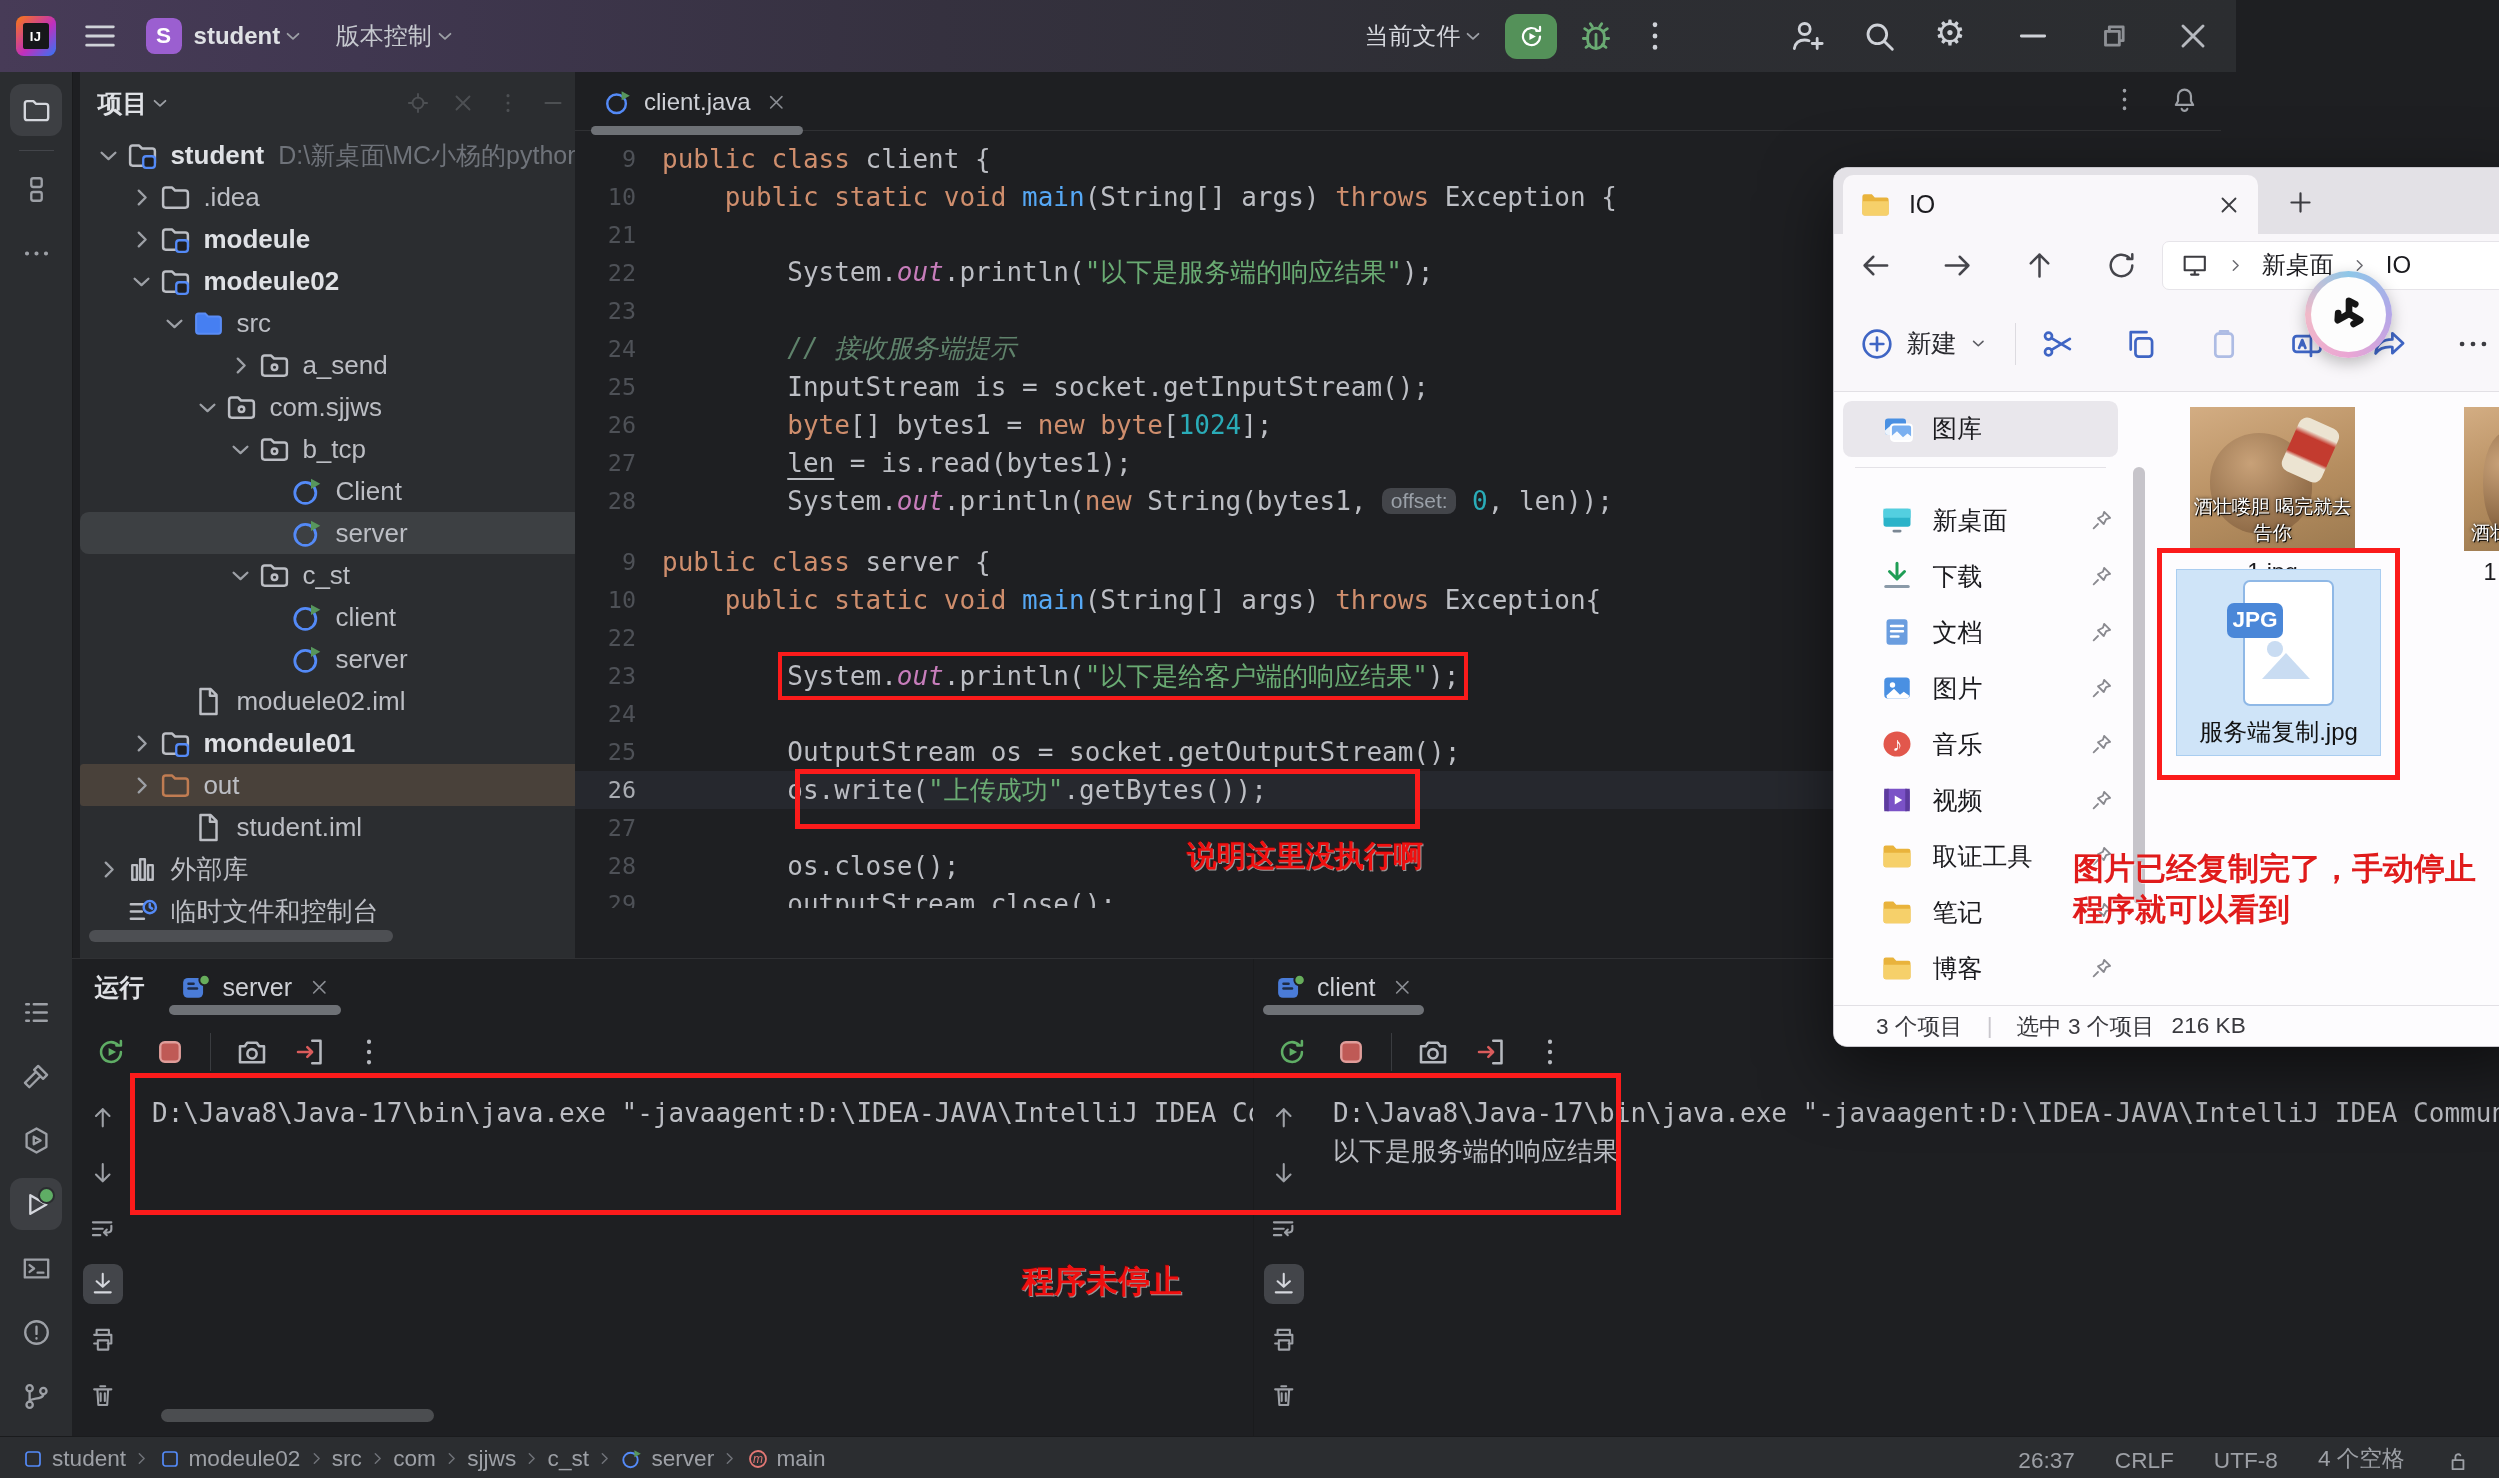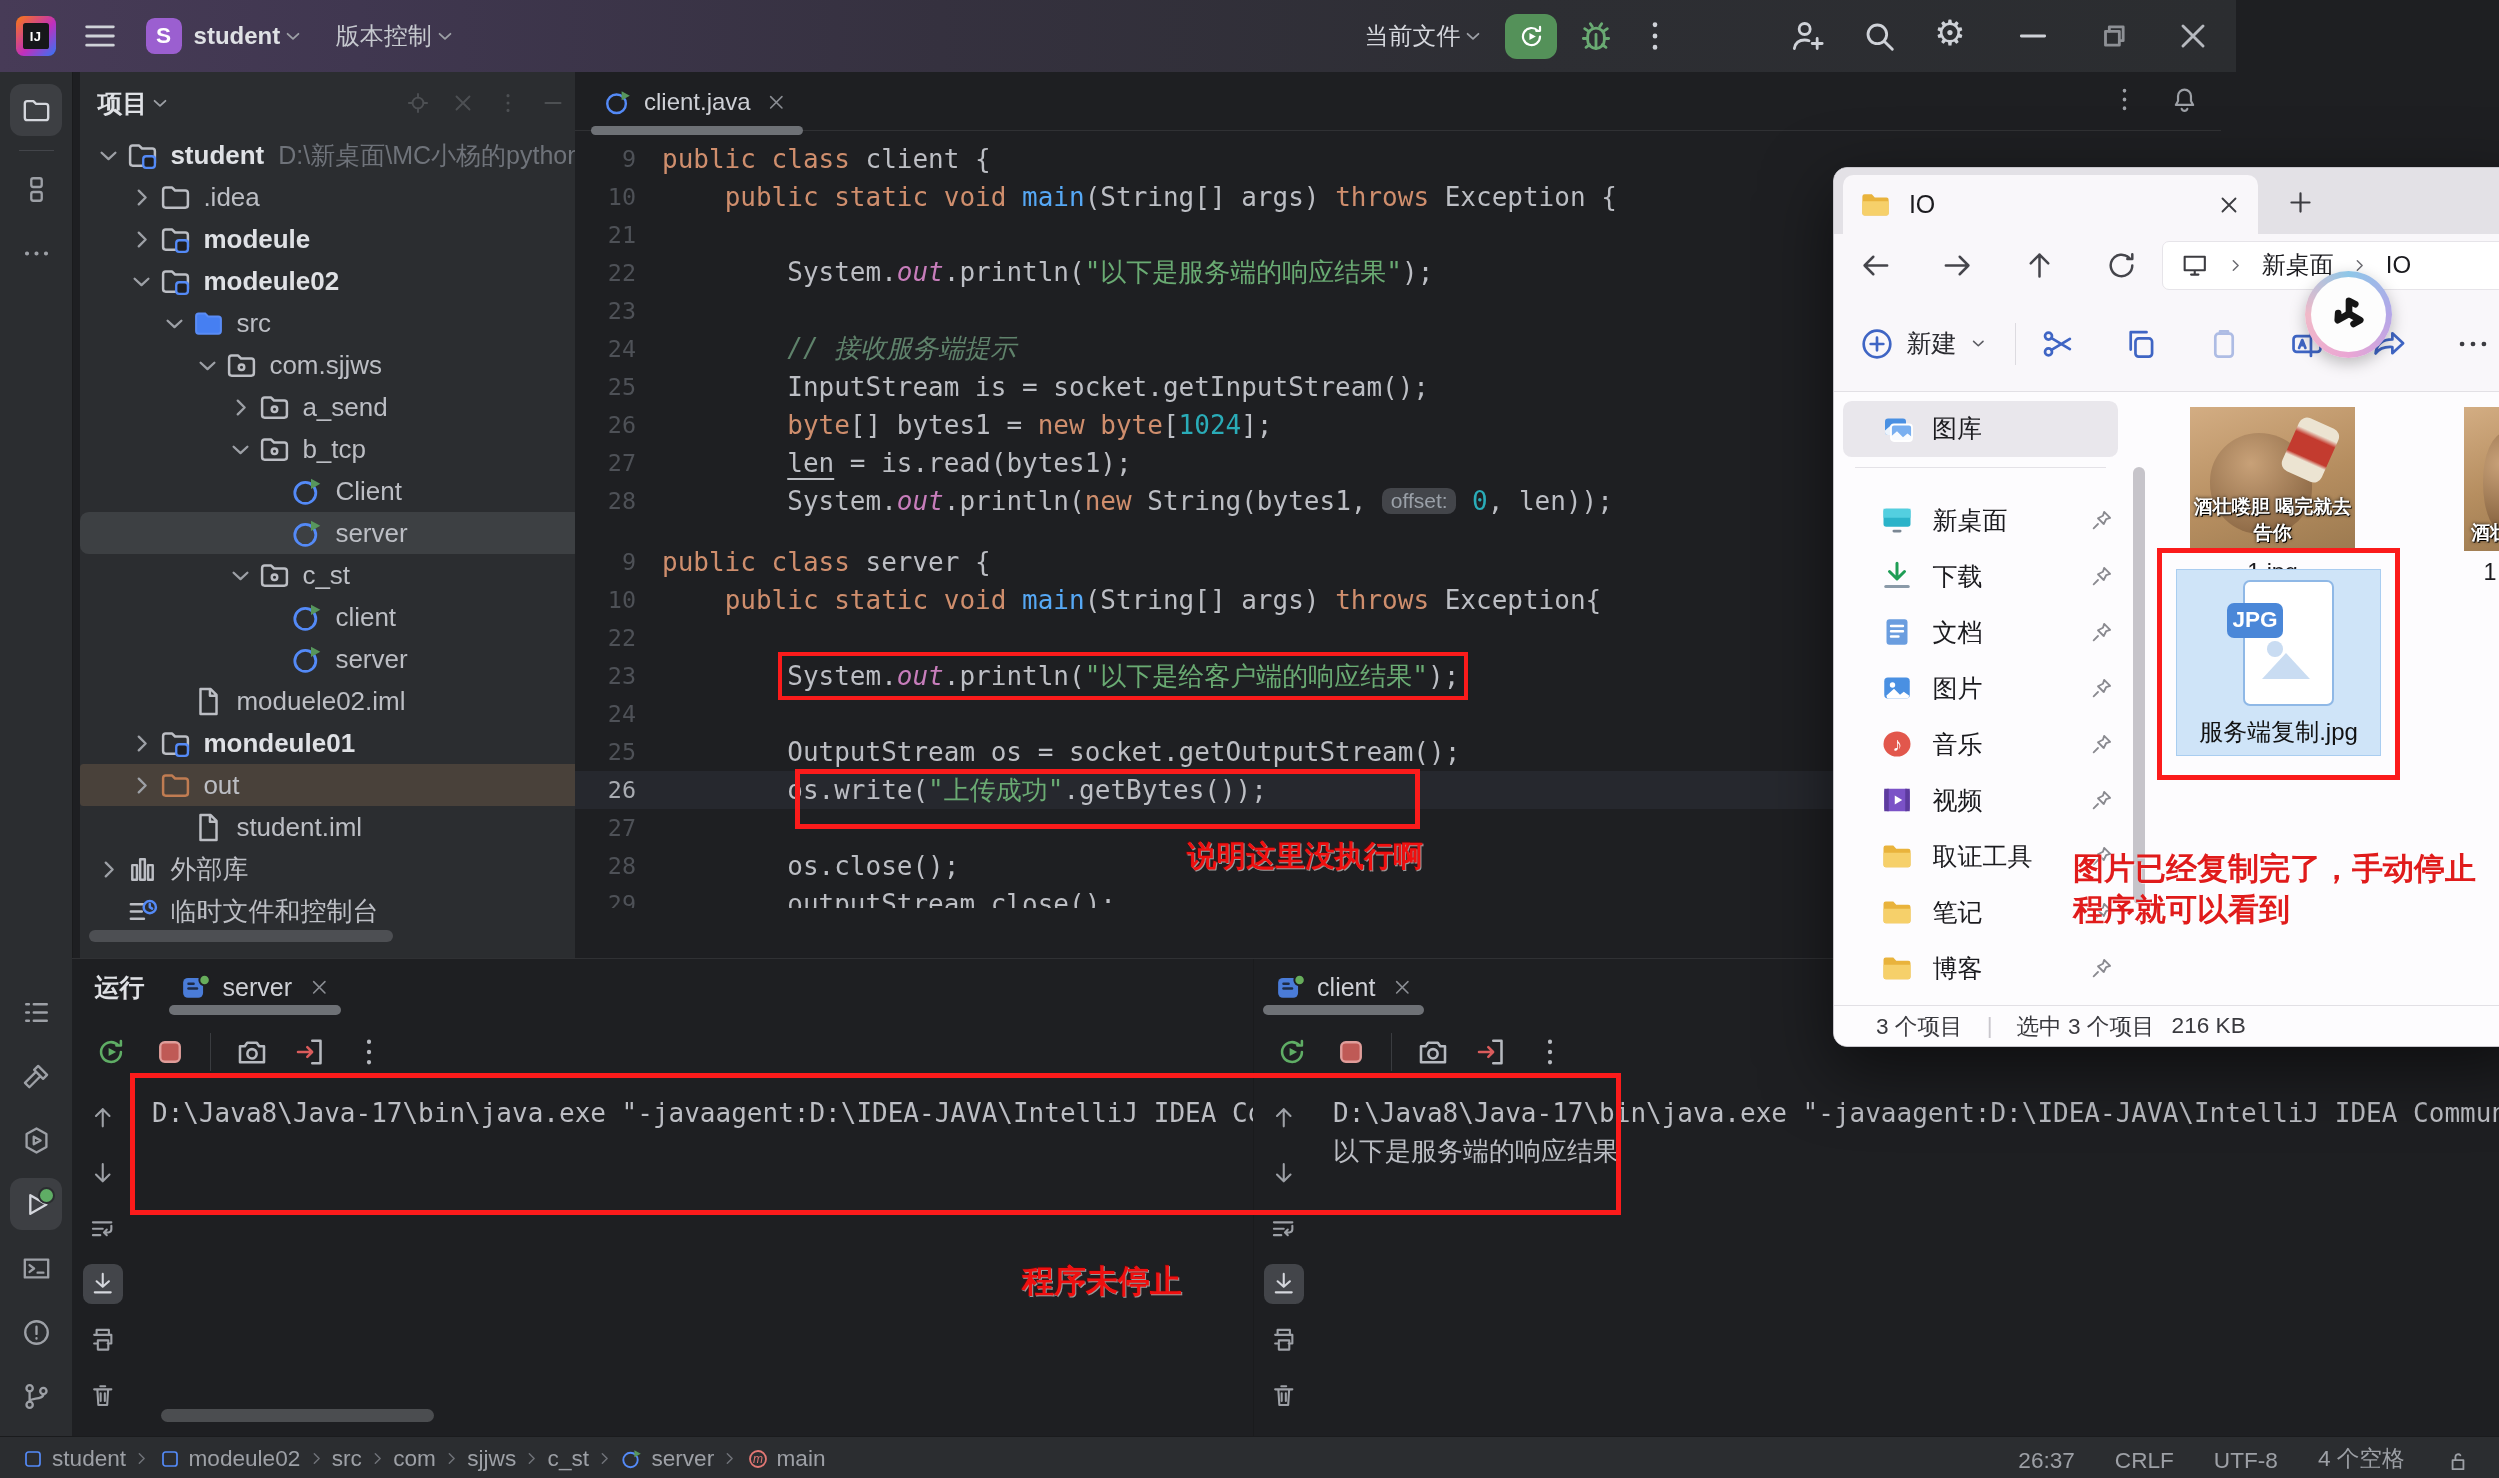--- a/index.html
+++ b/index.html
@@ -133,21 +133,21 @@
   .srow .ticon{width:36px;height:36px;margin-right:17.4px;}
   .srow .pin{width:26px;height:26px;color:#8a8a90;margin-left:auto;}
   .side-div{height:0;border-top:1.3px solid #e4e2e7;margin:10.4px 21px 24px 21px;}
   #ex-vscroll{position:absolute;left:299px;top:75px;width:12px;height:437px;background:#c6c4ca;border-radius:6px;}
   #ex-content{position:absolute;left:328px;top:0;right:0;bottom:0;}
   .thumb{position:absolute;background:linear-gradient(160deg,#d3ad83,#b68e60 55%,#9c7a50);overflow:hidden;}
   .thumb .monkey{position:absolute;left:12%;top:18%;width:62%;height:70%;border-radius:48% 52% 45% 50%;
     background:radial-gradient(circle at 40% 30%,#c8a178,#8f6b47 75%);}
   .thumb .bottle{position:absolute;right:14%;top:10%;width:26%;height:40%;border-radius:8.7px;transform:rotate(24deg);
     background:linear-gradient(#ece4d2 20%,#c33b2f 30%,#c33b2f 65%,#ece4d2 72%);}
-  .thumb .cap{position:absolute;left:0;right:0;bottom:5.2px;text-align:center;color:#fff;font-size:19px;font-weight:bold;
+  .thumb .cap{position:absolute;left:0;right:0;bottom:5.2px;text-align:center;color:#fff;font-size:19px;font-weight:normal;
     text-shadow:0 0 3.5px #000,0.9px 0.9px 0 #000;}
   .flabel{position:absolute;font-size:23.4px;color:#1b1b1f;text-align:center;}
   #ex-redbox{position:absolute;left:328px;top:398px;width:233px;height:222px;outline:5.2px solid #fb1b1b;z-index:3;}
   #ex-seltile{position:absolute;left:342px;top:413px;width:205px;height:187px;background:#cfe4f8;border:1.7px solid #a9cdf0;box-sizing:border-box;}
   #jpgicon{position:absolute;left:50px;top:10.4px;width:102px;height:122px;}
   #jpgpage{position:absolute;left:15.6px;top:0;width:87px;height:122px;background:#fff;border:2.6px solid #8fb8e6;border-radius:7px;}
   #jpgbadge{position:absolute;left:0;top:22.6px;width:56px;height:35px;background:#4a87d8;color:#fff;font-size:22.6px;font-weight:bold;
     border-radius:7px;display:flex;align-items:center;justify-content:center;}
   #jpgmt{position:absolute;left:35px;top:61px;width:49px;height:38px;}
   #jpgmt .sun{position:absolute;left:5.2px;top:0;width:15.6px;height:15.6px;border-radius:50%;background:#c9dcf2;}
@@ -434,47 +434,47 @@
               <path d="M7 10l5 4.6L17 10"></path>
             </svg>
           </span>
           <span class="ico ticon" style="position: relative;">
             <svg viewBox="0 0 24 24">
               <path d="M3.5 7A1.8 1.8 0 015.3 5.2h4.4l2 2h7A1.8 1.8 0 0120.5 9v8.2a1.8 1.8 0 01-1.8 1.8H5.3a1.8 1.8 0 01-1.8-1.8z" fill="#467ff2" stroke="#5a8cf5" stroke-width="1.4"></path>
             </svg>
           </span>
           <span>src</span>
         </div>
+        <div class="trow" style="padding-left: 144px;">
+          <span class="ico chev" style="position: relative;">
+            <svg viewBox="0 0 24 24" fill="none" stroke="currentColor" stroke-width="1.7" stroke-linecap="round" stroke-linejoin="round">
+              <path d="M10 7l5 5-5 5"></path>
+            </svg>
+          </span>
+          <span class="ico ticon" style="position: relative;">
+            <svg viewBox="0 0 24 24" fill="none" stroke="currentColor" stroke-width="1.7" stroke-linecap="round" stroke-linejoin="round">
+              <path d="M3.5 7A1.8 1.8 0 015.3 5.2h4.4l2 2h7A1.8 1.8 0 0120.5 9v8.2a1.8 1.8 0 01-1.8 1.8H5.3a1.8 1.8 0 01-1.8-1.8z"></path>
+              <circle cx="12" cy="13.2" r="1.9"></circle>
+            </svg>
+          </span>
+          <span>a_send</span>
+        </div>
         <div class="trow" style="padding-left: 111px;">
           <span class="ico chev" style="position: relative;">
             <svg viewBox="0 0 24 24" fill="none" stroke="currentColor" stroke-width="1.7" stroke-linecap="round" stroke-linejoin="round">
               <path d="M7 10l5 4.6L17 10"></path>
             </svg>
           </span>
           <span class="ico ticon" style="position: relative;">
             <svg viewBox="0 0 24 24" fill="none" stroke="currentColor" stroke-width="1.7" stroke-linecap="round" stroke-linejoin="round">
               <path d="M3.5 7A1.8 1.8 0 015.3 5.2h4.4l2 2h7A1.8 1.8 0 0120.5 9v8.2a1.8 1.8 0 01-1.8 1.8H5.3a1.8 1.8 0 01-1.8-1.8z"></path>
               <circle cx="12" cy="13.2" r="1.9"></circle>
             </svg>
           </span>
           <span>com.sjjws</span>
-        </div>
-        <div class="trow" style="padding-left: 144px;">
-          <span class="ico chev" style="position: relative;">
-            <svg viewBox="0 0 24 24" fill="none" stroke="currentColor" stroke-width="1.7" stroke-linecap="round" stroke-linejoin="round">
-              <path d="M10 7l5 5-5 5"></path>
-            </svg>
-          </span>
-          <span class="ico ticon" style="position: relative;">
-            <svg viewBox="0 0 24 24" fill="none" stroke="currentColor" stroke-width="1.7" stroke-linecap="round" stroke-linejoin="round">
-              <path d="M3.5 7A1.8 1.8 0 015.3 5.2h4.4l2 2h7A1.8 1.8 0 0120.5 9v8.2a1.8 1.8 0 01-1.8 1.8H5.3a1.8 1.8 0 01-1.8-1.8z"></path>
-              <circle cx="12" cy="13.2" r="1.9"></circle>
-            </svg>
-          </span>
-          <span>a_send</span>
         </div>
         <div class="trow" style="padding-left: 144px;">
           <span class="ico chev" style="position: relative;">
             <svg viewBox="0 0 24 24" fill="none" stroke="currentColor" stroke-width="1.7" stroke-linecap="round" stroke-linejoin="round">
               <path d="M7 10l5 4.6L17 10"></path>
             </svg>
           </span>
           <span class="ico ticon" style="position: relative;">
             <svg viewBox="0 0 24 24" fill="none" stroke="currentColor" stroke-width="1.7" stroke-linecap="round" stroke-linejoin="round">
               <path d="M3.5 7A1.8 1.8 0 015.3 5.2h4.4l2 2h7A1.8 1.8 0 0120.5 9v8.2a1.8 1.8 0 01-1.8 1.8H5.3a1.8 1.8 0 01-1.8-1.8z"></path>

